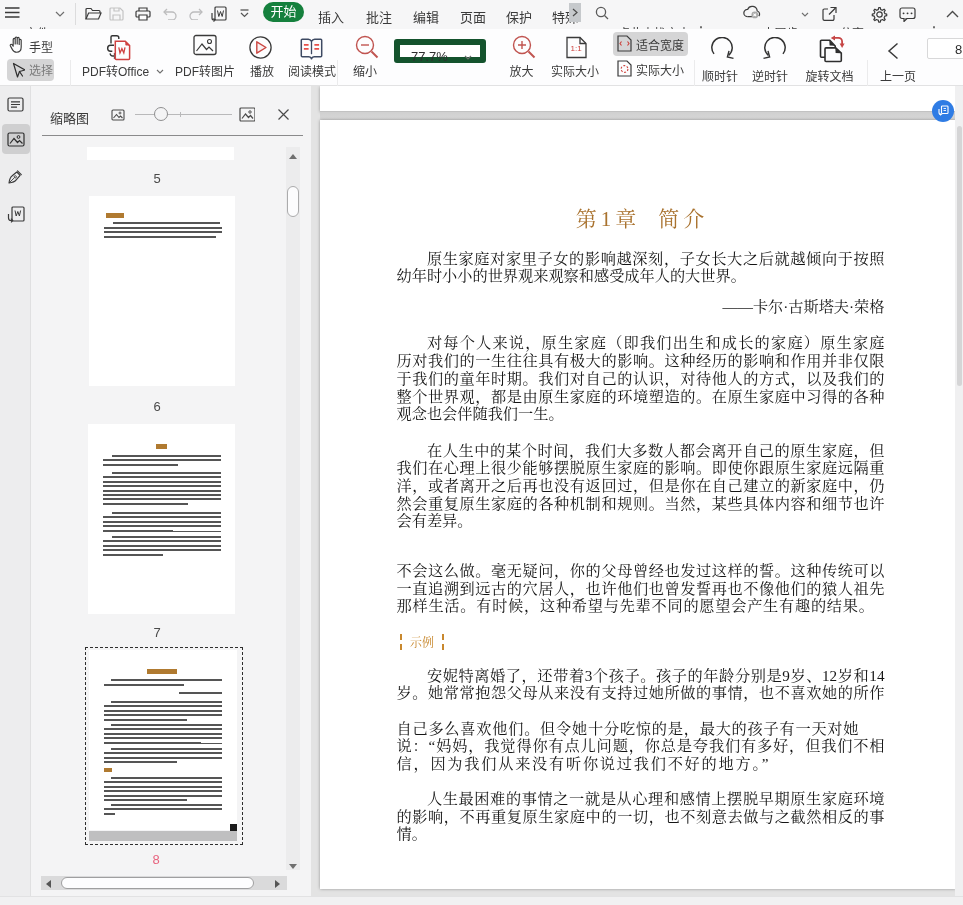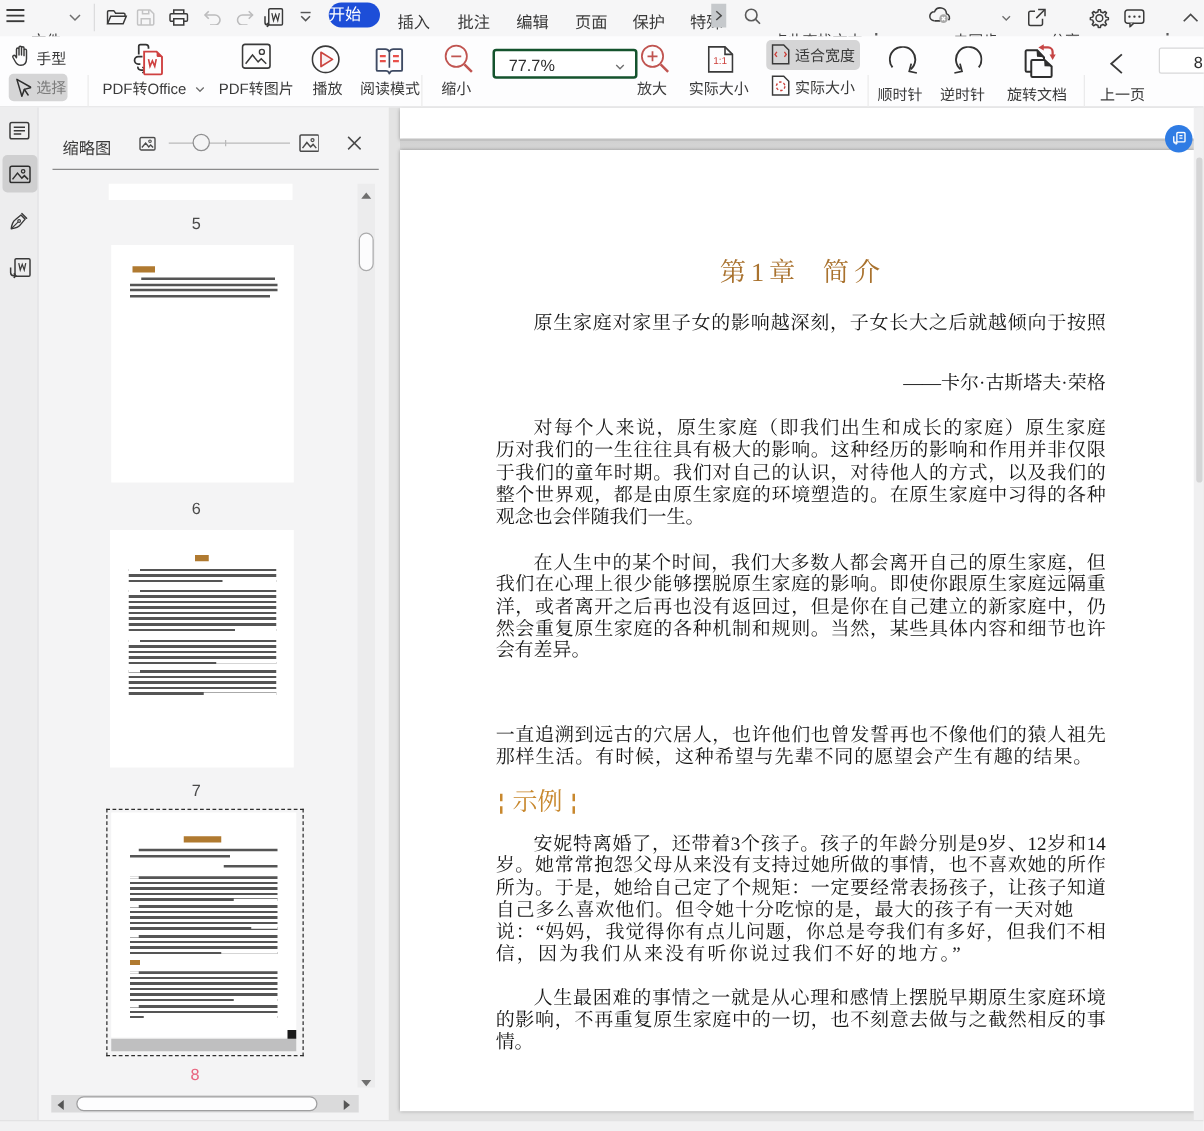--- a/index.html
+++ b/index.html
@@ -2,21 +2,21 @@
 <html><head><meta charset="utf-8">
 <style>
 *{margin:0;padding:0;box-sizing:border-box}
 html,body{width:963px;height:905px;overflow:hidden}
 body{font-family:"Liberation Sans","Noto Sans CJK SC",sans-serif;position:relative;background:#f5f5f6;color:#3c3c3c}
 .abs{position:absolute}
 svg{display:block}
 
 #menubar{position:absolute;left:0;top:0;width:963px;height:29px;background:#f6f6f7}
 .mtxt{position:absolute;font-size:12px;color:#3a3a3a;top:24px;white-space:nowrap}
-.tabpill{position:absolute;left:263px;top:2px;width:41px;height:20px;background:#1d4ed8;border-radius:10px;color:#fff;font-size:13px;text-align:left;line-height:20px}
+.tabpill{position:absolute;left:263px;top:2px;width:41px;height:20px;background:#15803d;border-radius:10px;color:#fff;font-size:13px;text-align:center;line-height:20px}
 .vsep{position:absolute;background:#dcdcdd;width:1px}
 
 #toolbar{position:absolute;left:0;top:29px;width:963px;height:57px;background:#fdfdfe;border-bottom:1px solid #e2e2e3}
 .tlab{position:absolute;font-size:12px;color:#3a3a3a;white-space:nowrap}
 .selbg{position:absolute;background:#d5d5d6;border-radius:4px}
 
 #rail{position:absolute;left:0;top:86px;width:31px;height:819px;background:#ededee;border-right:1px solid #e0e0e1}
 
 #panel{position:absolute;left:31px;top:86px;width:280px;height:810px;background:#f4f4f5;overflow:hidden}
 .thumb{position:absolute;background:#fff}
@@ -181,21 +181,21 @@
     </svg>
   <div class="tlab" style="left:288px;top:33px">阅读模式</div>
   <div class="vsep" style="left:337px;top:31px;height:51px;background:#ebebec"></div>
 
   <svg class="abs" style="left:355px;top:6px" width="25" height="26" fill="none" stroke="#c05450" stroke-width="1.4">
       <circle cx="10" cy="10" r="8.5"></circle>
       <path d="M6 10h8"></path>
       <path d="M16.5 16.5l6 6" stroke-width="2"></path>
     </svg>
   <div class="tlab" style="left:353px;top:33px">缩小</div>
-  <div class="abs" style="left:394px;top:10px;width:116px;height:24px;background:#fff;border:2px solid #14532d;border-radius:3px">
+  <div class="abs" style="left:394px;top:10px;width:92px;height:24px;background:#fff;border:6px solid #14532d;border-radius:3px">
     <div style="position:absolute;left:11px;top:4px;font-size:13px;color:#2e2e2e">77.7%</div>
     <svg class="abs" style="right:8px;top:10px" width="8" height="5">
         <path d="M1 1l3 3 3-3" stroke="#6f6f6f" stroke-width="1.1" fill="none"></path>
       </svg>
   </div>
 
   <svg class="abs" style="left:512px;top:6px" width="25" height="26" fill="none" stroke="#c05450" stroke-width="1.4">
       <circle cx="10" cy="10" r="8.5"></circle>
       <path d="M6 10h8M10 6v8"></path>
       <path d="M16.5 16.5l6 6" stroke-width="2"></path>
@@ -342,40 +342,41 @@
   <div class="abs" style="left:244px;top:794px;width:0;height:0;border-top:4px solid transparent;border-bottom:4px solid transparent;border-left:5px solid #555"></div>
 </div>
 
 <div id="docarea">
   <div id="page7b"></div>
     <div class="abs" style="left:8.5px;top:24.5px;width:636px;height:9px;background:linear-gradient(to bottom,#c2c2c2 0 1.5px,#d0d0d0 1.5px,#d8d8d8 100%)"></div>
   <div id="page8" class="doc">
 
     <div class="abs" style="left:4.5px;width:636px;top:82.5px;text-align:center;font-size:21px;color:#a9722e;letter-spacing:4px">第1章<span style="display:inline-block;width:18px"></span>简介</div>
     <div class="para jl ind" style="top:130px">原生家庭对家里子女的影响越深刻，子女长大之后就越倾向于按照</div>
+    <div class="para ll" style="top:147.7px">幼年时小小的世界观来观察和感受成年人的大世界。</div>
     <div class="para" style="top:178.8px;text-align:right">——卡尔·古斯塔夫·荣格</div>
     <div class="para jl ind" style="top:214.9px">对每个人来说，原生家庭（即我们出生和成长的家庭）原生家庭</div>
     <div class="para jl" style="top:232.6px">历对我们的一生往往具有极大的影响。这种经历的影响和作用并非仅限</div>
     <div class="para jl" style="top:250.3px">于我们的童年时期。我们对自己的认识，对待他人的方式，以及我们的</div>
     <div class="para jl" style="top:268px">整个世界观，都是由原生家庭的环境塑造的。在原生家庭中习得的各种</div>
     <div class="para ll" style="top:285.7px">观念也会伴随我们一生。</div>
     <div class="para jl ind" style="top:322.1px">在人生中的某个时间，我们大多数人都会离开自己的原生家庭，但</div>
     <div class="para jl" style="top:339.8px">我们在心理上很少能够摆脱原生家庭的影响。即使你跟原生家庭远隔重</div>
     <div class="para jl" style="top:357.5px">洋，或者离开之后再也没有返回过，但是你在自己建立的新家庭中，仍</div>
     <div class="para jl" style="top:375.2px">然会重复原生家庭的各种机制和规则。当然，某些具体内容和细节也许</div>
     <div class="para ll" style="top:392.9px">会有差异。</div>
+    <div class="para jl" style="top:442.3px">不会这么做。毫无疑问，你的父母曾经也发过这样的誓。这种传统可以</div>
     <div class="para jl" style="top:460px">一直追溯到远古的穴居人，也许他们也曾发誓再也不像他们的猿人祖先</div>
     <div class="para ll" style="top:477.7px;letter-spacing:.75px">那样生活。有时候，这种希望与先辈不同的愿望会产生有趣的结果。</div>
 
-    <div class="abs" style="left:80.5px;top:514px;font-size:20px;color:#c8882e;line-height:17px">
+    <div class="abs" style="left:80.5px;top:514px;font-size:12px;color:#c8882e;line-height:17px">
       <span style="display:inline-block;border-left:2.5px dashed #c8882e;height:16px;vertical-align:-3px"></span><span style="display:inline-block;width:8px"></span>示例<span style="display:inline-block;width:8px"></span><span style="display:inline-block;border-left:2.5px dashed #c8882e;height:16px;vertical-align:-3px"></span>
     </div>
     <div class="para jl ind" style="top:547.1px">安妮特离婚了，还带着3个孩子。孩子的年龄分别是9岁、12岁和14</div>
     <div class="para jl" style="top:564.8px">岁。她常常抱怨父母从来没有支持过她所做的事情，也不喜欢她的所作</div>
-    <div class="para jl" style="top:582.5px">所为。于是，她给自己定了个规矩：一定要经常表扬孩子，让孩子知道</div>
     <div class="para jl" style="top:600.2px;width:462px">自己多么喜欢他们。但令她十分吃惊的是，最大的孩子有一天对她</div>
     <div class="para jl" style="top:617.9px">说：“妈妈，我觉得你有点儿问题，你总是夸我们有多好，但我们不相</div>
     <div class="para jl" style="top:635.6px;width:372px">信，因为我们从来没有听你说过我们不好的地方。”</div>
     <div class="para jl ind" style="top:670.3px">人生最困难的事情之一就是从心理和感情上摆脱早期原生家庭环境</div>
     <div class="para jl" style="top:688px">的影响，不再重复原生家庭中的一切，也不刻意去做与之截然相反的事</div>
     <div class="para ll" style="top:705.7px">情。</div>
   </div>
 
   <div class="abs" style="left:620.5px;top:14px;width:22px;height:22px;border-radius:50%;background:#2f7ce4"></div>
   <svg class="abs" style="left:626.5px;top:19px" width="11" height="11" fill="none" stroke="#fff" stroke-width="1.1">

